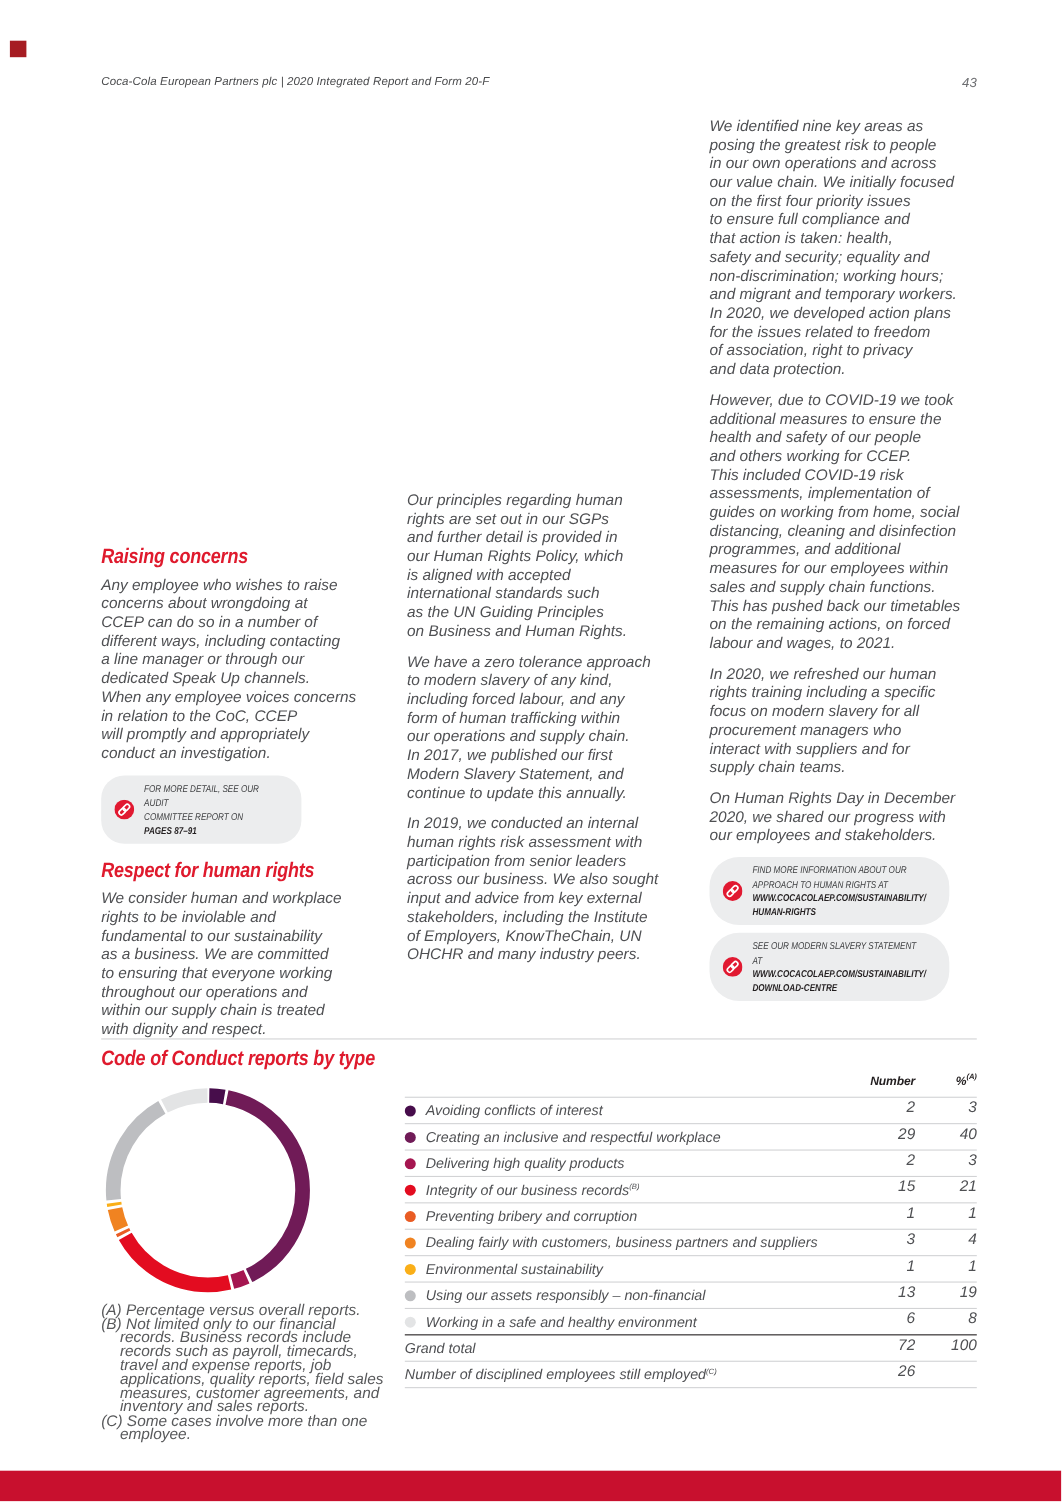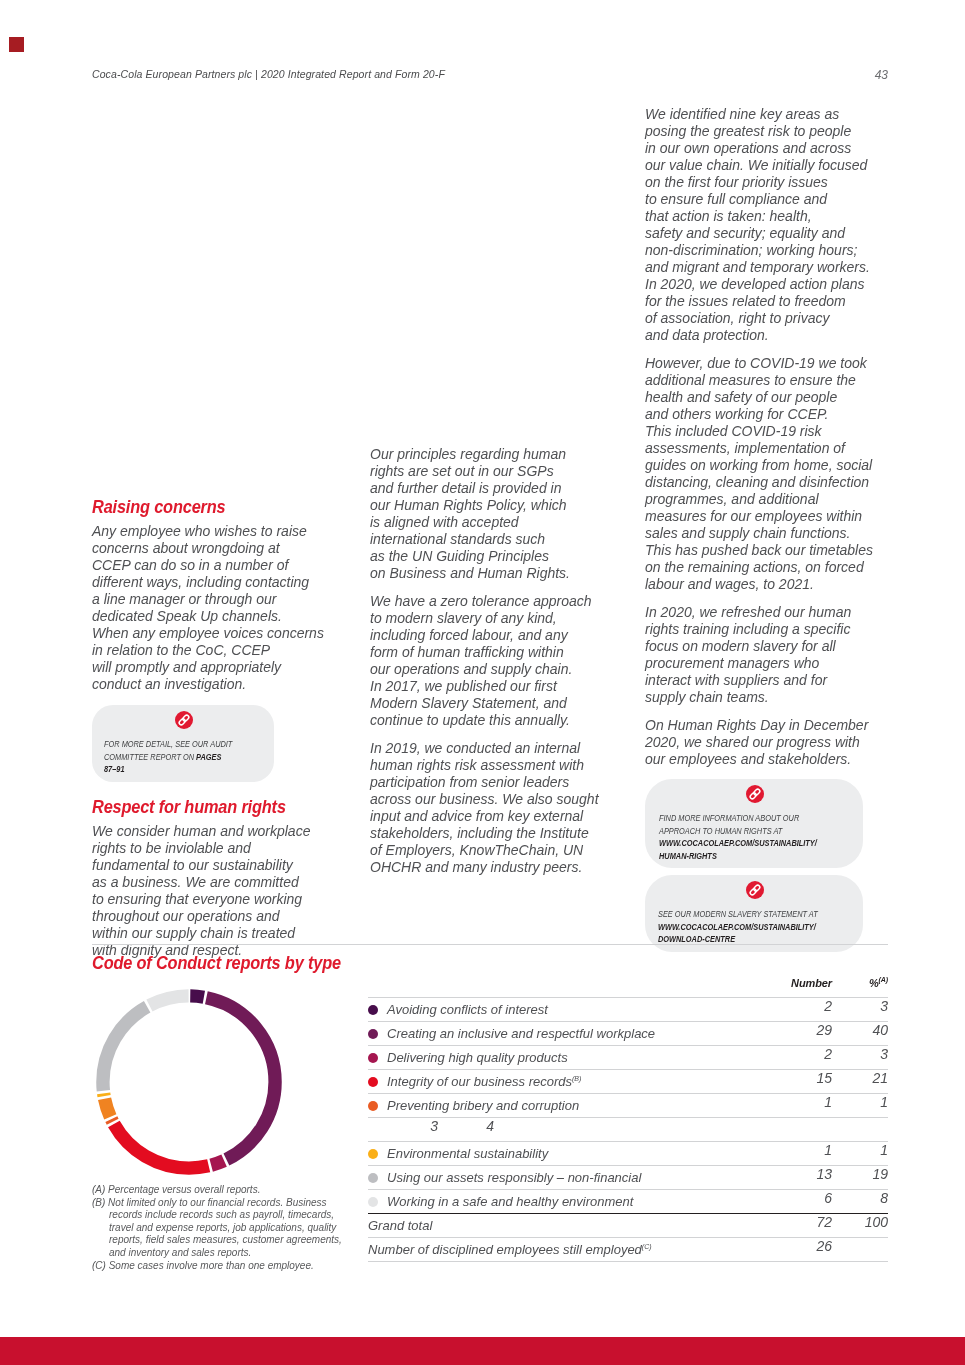--- a/index.html
+++ b/index.html
@@ -13,21 +13,21 @@
   .col{position:absolute;color:var(--text);font-size:14px;line-height:17px;}
   .col p{margin:0 0 11px 0;white-space:pre-line;}
   .col-left{left:92px;top:449px;width:256px;margin-top:48px;}
   .col-mid{left:370px;top:446px;width:258px;}
   .col-right{left:645px;top:106px;width:262px;}
 
   .red-heading{color:var(--accent);font-weight:700;font-size:19px;line-height:20px;
     letter-spacing:-.2px;transform:scaleX(.86);transform-origin:0 50%;white-space:nowrap;margin:0 0 6px 0;}
   .heading2{margin-top:15px;}
 
-  .pill{background:var(--pillbg);display:flex;align-items:center;gap:9px;padding:6px 10px 6px 12px;box-sizing:border-box;flex-direction:column;}
+  .pill{background:var(--pillbg);display:flex;align-items:center;gap:9px;padding:6px 10px 6px 12px;box-sizing:border-box;}
   .pill-left{width:182px;min-height:40px;border-radius:21px;margin:12px 0 4px 0;}
   .pill-r1{width:218px;min-height:58px;border-radius:27px;margin:8px 0 0 0;}
   .pill-r2{width:218px;min-height:54px;border-radius:27px;margin:7px 0 0 0;}
   .pill-text{font-size:9px;line-height:12.5px;color:#3f4042;white-space:pre-line;
     transform:scaleX(.82);transform-origin:0 50%;display:inline-block;letter-spacing:0;}
   .pill-text b{color:#231f20;}
   .link-icon{flex:0 0 auto;width:18px;height:18px;}
 
   .section-rule{position:absolute;left:92px;top:944px;width:796px;height:1px;background:var(--rule);}
   .section-heading{position:absolute;left:92px;top:953px;}
@@ -39,21 +39,21 @@
   .trow.head{height:20px;font-size:11px;font-weight:700;color:#231f20;letter-spacing:-.1px;}
   .trow.grand{border-top:1.5px solid #231f20;}
   .trow.nolinebottom{border-bottom:none;}
   .bullet{flex:0 0 auto;width:10px;height:10px;border-radius:50%;margin-right:9px;}
   .cell-label{flex:1;display:flex;align-items:center;min-width:0;}
   .cell-num{width:70px;text-align:right;font-size:14px;}
   .cell-pct{width:56px;text-align:right;font-size:14px;}
   .trow.head .cell-num,.trow.head .cell-pct{font-size:11px;}
   sup{font-size:7px;vertical-align:super;line-height:0;}
 
-  .footnotes{position:absolute;left:92px;top:1184px;width:262px;font-size:10px;line-height:12.6px;color:#58595b;}
+  .footnotes{position:absolute;left:92px;top:1184px;width:262px;font-size:14px;line-height:12.6px;color:#58595b;}
   .footnote{padding-left:17px;text-indent:-17px;margin:0;}
 
   .footer-bar{position:absolute;left:0;bottom:0;width:965px;height:28px;background:var(--footer);}
 </style>
 </head>
 <body>
 
 <div id="page">
 
   <div class="corner-square"></div>
@@ -246,20 +246,24 @@
       </div>
       <div class="trow ">
         <span class="cell-label">
           <span class="bullet" style="background: rgb(233, 92, 36);"></span>
           <span>Preventing bribery and corruption</span>
         </span>
         <span class="cell-num">1</span>
         <span class="cell-pct">1</span>
       </div>
       <div class="trow ">
+        <span class="cell-label">
+          <span class="bullet" style="background: rgb(240, 131, 33);"></span>
+          <span>Dealing fairly with customers, business partners and suppliers</span>
+        </span>
         <span class="cell-num">3</span>
         <span class="cell-pct">4</span>
       </div>
       <div class="trow ">
         <span class="cell-label">
           <span class="bullet" style="background: rgb(250, 175, 24);"></span>
           <span>Environmental sustainability</span>
         </span>
         <span class="cell-num">1</span>
         <span class="cell-pct">1</span>

